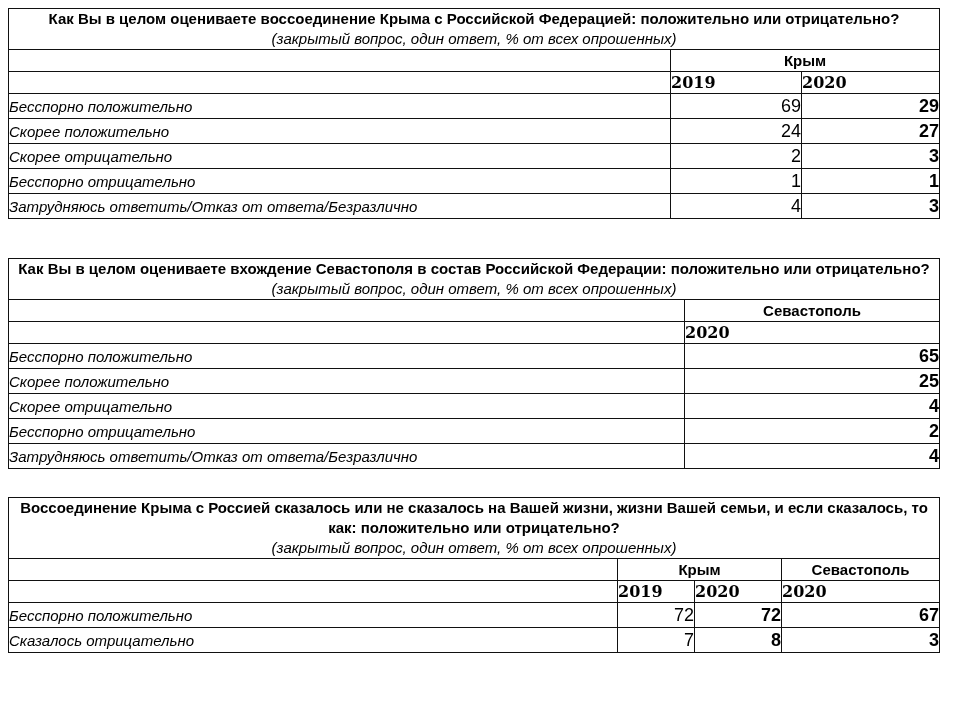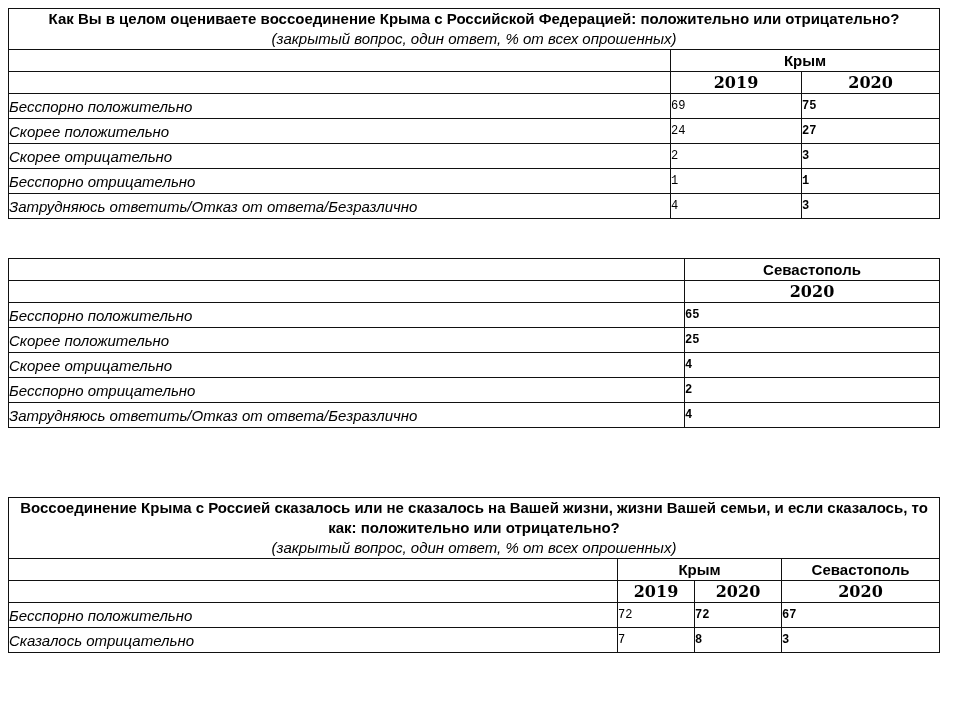--- a/index.html
+++ b/index.html
@@ -44,34 +44,34 @@
   td.region {
     font-weight: bold;
     font-size: 15px;
     text-align: center;
     height: 21px;
   }
   td.year {
     font-family: "DejaVu Serif", serif;
     font-weight: bold;
     font-size: 16px;
-    text-align: center;
+    text-align: left;
     height: 21px;
   }
   td.empty { height: 21px; }
   td.lbl {
     font-style: italic;
     font-size: 15px;
     padding-left: 8px;
     height: 24px;
   }
   td.num {
-    font-family: Liberation Mono, monospace;
-    font-size: 12px;
-    text-align: left;
+    font-family: Liberation Sans, sans-serif;
+    font-size: 18px;
+    text-align: right;
     height: 24px;
   }
   td.num.b { font-weight: bold; }
 </style>
 </head>
 <body>
 
 <table class="survey" id="t1">
   <colgroup>
       <col style="width:662px">
@@ -90,21 +90,21 @@
     <td class="region" colspan="2">Крым</td>
   </tr>
   <tr>
     <td class="empty"></td>
     <td class="year">2019</td>
     <td class="year">2020</td>
   </tr>
   <tr>
     <td class="lbl">Бесспорно положительно</td>
     <td class="num">69</td>
-    <td class="num b">75</td>
+    <td class="num b">29</td>
   </tr>
   <tr>
     <td class="lbl">Скорее положительно</td>
     <td class="num">24</td>
     <td class="num b">27</td>
   </tr>
   <tr>
     <td class="lbl">Скорее отрицательно</td>
     <td class="num">2</td>
     <td class="num b">3</td>
@@ -121,20 +121,26 @@
   </tr>
 </tbody>
   </table>
 
 <table class="survey" id="t2">
   <colgroup>
       <col style="width:676px">
       <col style="width:255px">
     </colgroup>
   <tbody>
+      <tr>
+    <td class="title" colspan="2">
+      <span>Как Вы в целом оцениваете вхождение Севастополя в состав Российской Федерации: положительно или отрицательно?</span>
+      <span class="ti block">(закрытый вопрос, один ответ, % от всех опрошенных)</span>
+    </td>
+  </tr>
   <tr>
     <td class="empty"></td>
     <td class="region">Севастополь</td>
   </tr>
   <tr>
     <td class="empty"></td>
     <td class="year">2020</td>
   </tr>
   <tr>
     <td class="lbl">Бесспорно положительно</td>

